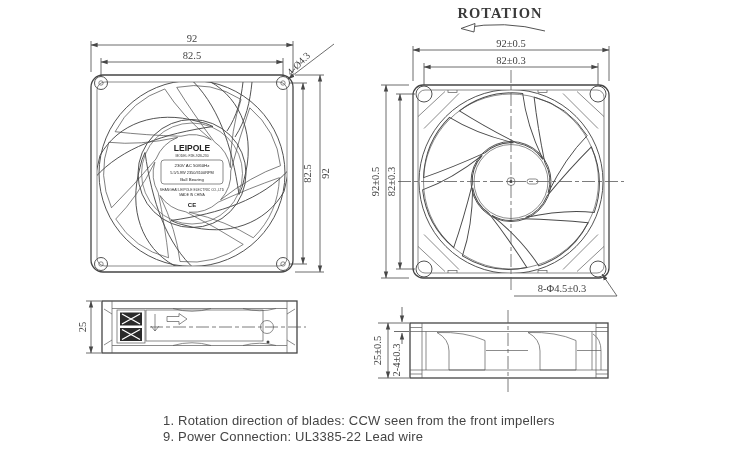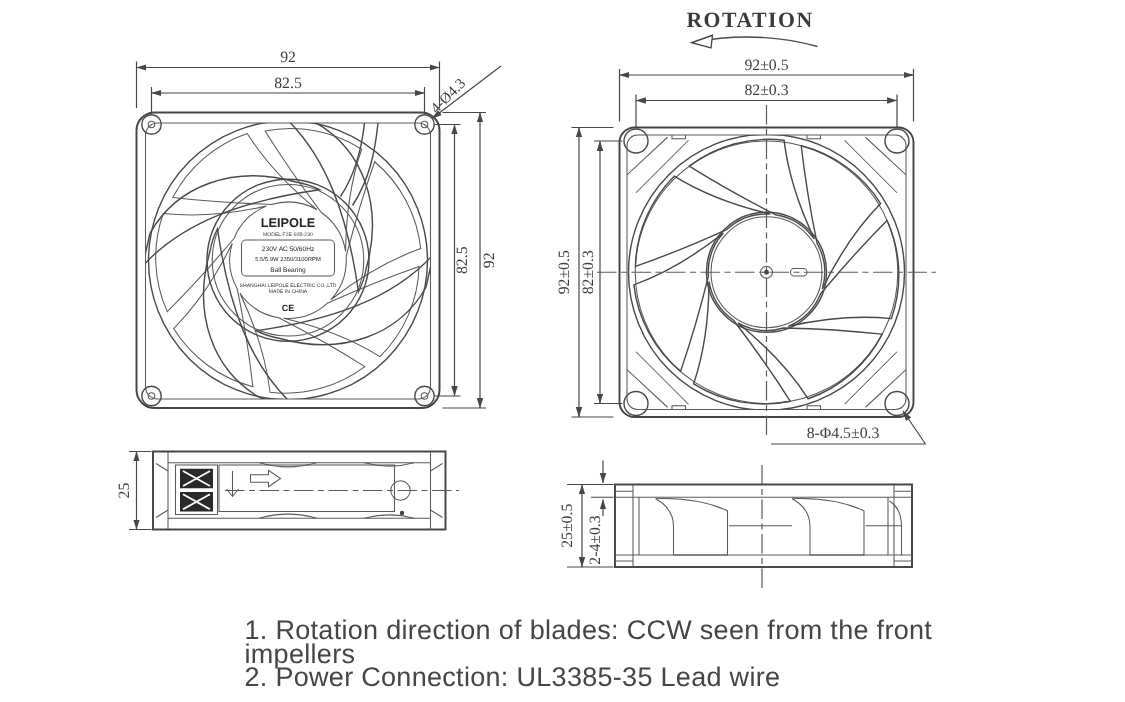--- a/index.html
+++ b/index.html
@@ -8,21 +8,21 @@
   .stage svg{position:absolute;left:0;top:0;}
   .dimtext{font-family:"Liberation Serif",serif;font-size:10.5px;fill:#3f3f3f;}
   .dimtext-sm{font-family:"Liberation Serif",serif;font-size:10px;fill:#3f3f3f;}
   .rot-label{font-family:"Liberation Serif",serif;font-size:14.5px;font-weight:bold;
              letter-spacing:1px;fill:#3a3a3a;}
   .lbl-brand{font-family:"Liberation Sans",sans-serif;font-weight:bold;font-size:8.5px;fill:#222;}
   .lbl-tiny{font-family:"Liberation Sans",sans-serif;font-size:3.4px;fill:#333;}
   .lbl-spec{font-family:"Liberation Sans",sans-serif;font-size:4.4px;fill:#222;}
   .lbl-ce{font-family:"Liberation Sans",sans-serif;font-weight:bold;font-size:6px;fill:#222;}
   .notes{position:absolute;left:163px;top:413px;width:460px;color:#454545;
-         font-size:18px;line-height:15.6px;letter-spacing:.2px;}
+         font-size:13px;line-height:15.6px;letter-spacing:.2px;}
   .ln-th{stroke:#454545;stroke-width:1.3;fill:none;}
   .ln-md{stroke:#4a4a4a;stroke-width:0.95;fill:none;}
   .ln-fn{stroke:#5a5a5a;stroke-width:0.7;fill:none;}
   .dim{stroke:#474747;stroke-width:0.8;fill:none;}
   .cl{stroke:#5a5a5a;stroke-width:0.8;fill:none;stroke-dasharray:13 3 4 3;}
 </style>
 </head>
 <body>
 
 <div class="stage">
@@ -222,16 +222,16 @@
       <text class="dimtext" transform="translate(381,350.5) rotate(-90)" text-anchor="middle">25±0.5</text>
       <line class="dim" x1="402" y1="307" x2="402" y2="322" marker-end="url(#arr)"></line>
       <line class="dim" x1="402" y1="344" x2="402" y2="333" marker-end="url(#arr)"></line>
       <text class="dimtext" transform="translate(400,360) rotate(-90)" text-anchor="middle">2-4±0.3</text>
     </g>
   </g>
 </svg>
 
 <div class="notes">
   <div>1. Rotation direction of blades: CCW seen from the front impellers</div>
-  <div>2. Power Connection: UL3385-35 Lead wire</div>
+  <div>9. Power Connection: UL3385-22 Lead wire</div>
 </div>
 
 </div>
 
 </body></html>

